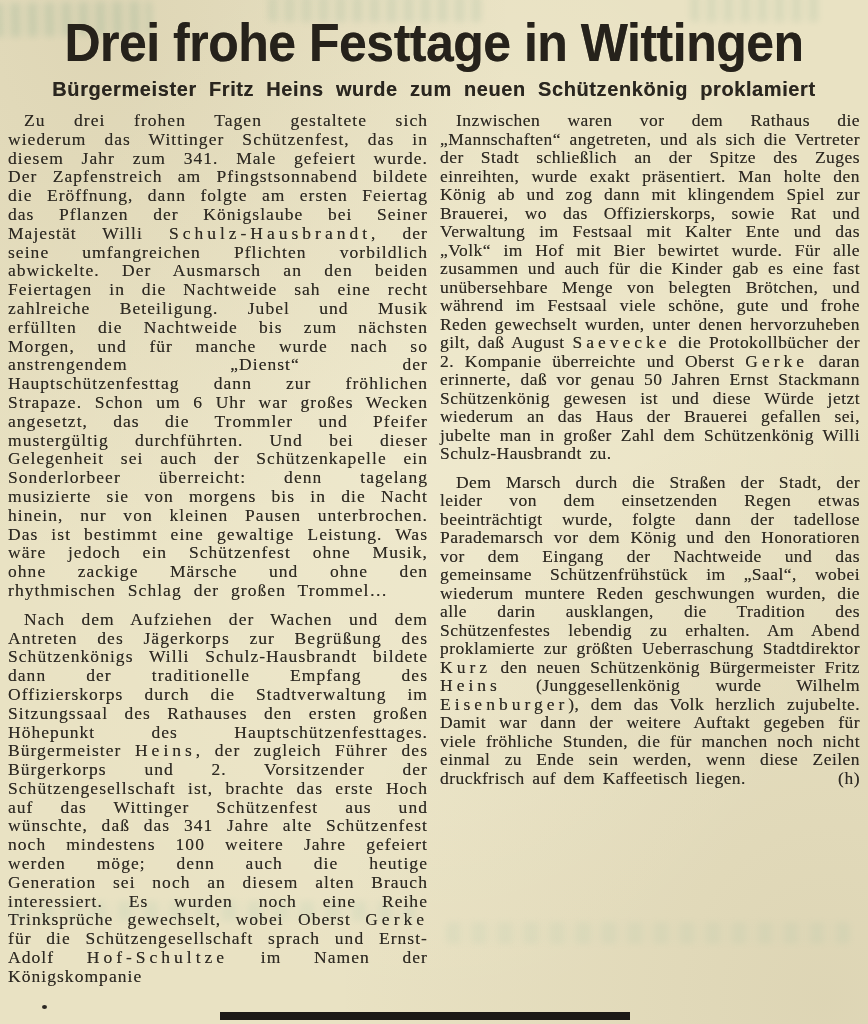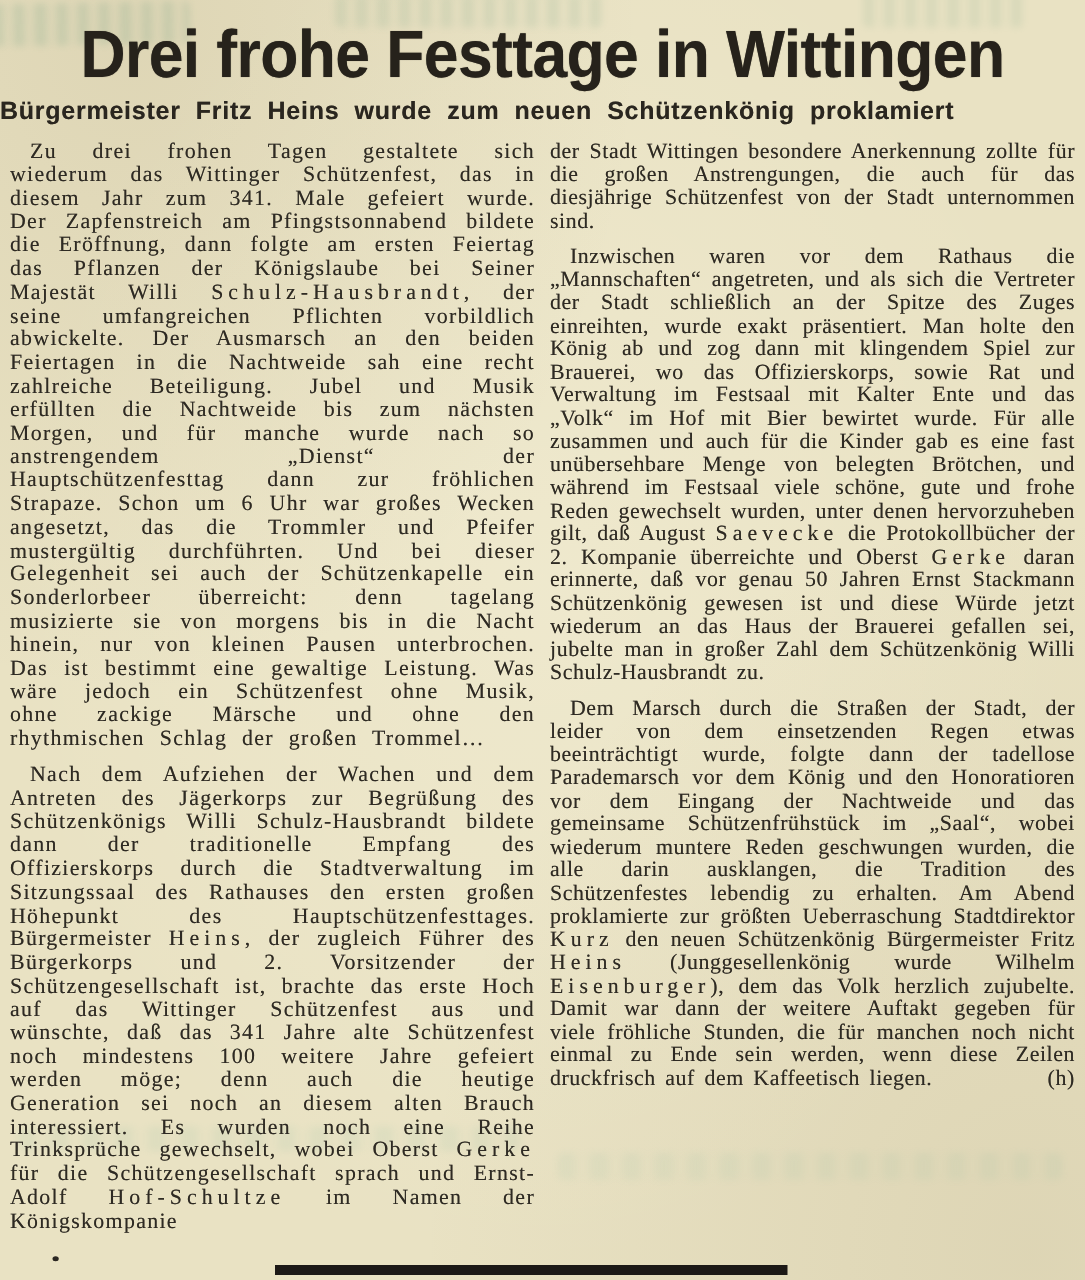--- a/index.html
+++ b/index.html
@@ -45,20 +45,21 @@
     line-height: 58px;
     letter-spacing: -0.5px;
     color: #26221b;
     transform: scaleY(1.07);
     transform-origin: top center;
     white-space: nowrap;
     text-shadow: 0 0 0.6px rgba(38,34,27,0.7);
   }
   h2.subhead {
     margin: 8px 0 10px;
+    text-align: center;
     font-family: "Liberation Sans", "DejaVu Sans", sans-serif;
     font-weight: 700;
     font-size: 20px;
     letter-spacing: 0.6px;
     word-spacing: 6px;
     color: #2a261f;
     text-shadow: 0 0 0.5px rgba(38,34,27,0.6);
   }
   .cols {
     position: relative; z-index: 2;
@@ -110,21 +111,20 @@
     <h1 class="headline">Drei frohe Festtage in Wittingen</h1>
     <h2 class="subhead">Bürgermeister Fritz Heins wurde zum neuen Schützenkönig proklamiert</h2>
   </header>
 
   <main class="cols">
     <section class="col col-left" lang="de">
         <p class="para indent"><span>Zu drei frohen Tagen gestaltete sich wiederum das Wittinger Schützenfest, das in diesem Jahr zum 341. Male gefeiert wurde. Der Zapfenstreich am Pfingstsonnabend bildete die Eröffnung, dann folgte am ersten Feiertag das Pflanzen der Königslaube bei Seiner Majestät Willi </span><span class="sperr">Schulz-Hausbrandt</span><span>, der seine umfangreichen Pflichten vorbildlich abwickelte. Der Ausmarsch an den beiden Feiertagen in die Nachtweide sah eine recht zahlreiche Beteiligung. Jubel und Musik erfüllten die Nachtweide bis zum nächsten Morgen, und für manche wurde nach so anstrengendem „Dienst“ der Hauptschützenfesttag dann zur fröhlichen Strapaze. Schon um 6 Uhr war großes Wecken angesetzt, das die Trommler und Pfeifer mustergültig durchführten. Und bei dieser Gelegenheit sei auch der Schützenkapelle ein Sonderlorbeer überreicht: denn tagelang musizierte sie von morgens bis in die Nacht hinein, nur von kleinen Pausen unterbrochen. Das ist bestimmt eine gewaltige Leistung. Was wäre jedoch ein Schützenfest ohne Musik, ohne zackige Märsche und ohne den rhythmischen Schlag der großen Trommel…</span></p>
         <p class="para indent"><span>Nach dem Aufziehen der Wachen und dem Antreten des Jägerkorps zur Begrüßung des Schützenkönigs Willi Schulz-Hausbrandt bildete dann der traditionelle Empfang des Offizierskorps durch die Stadtverwaltung im Sitzungssaal des Rathauses den ersten großen Höhepunkt des Hauptschützenfesttages. Bürgermeister </span><span class="sperr">Heins</span><span>, der zugleich Führer des Bürgerkorps und 2. Vorsitzender der Schützengesellschaft ist, brachte das erste Hoch auf das Wittinger Schützenfest aus und wünschte, daß das 341 Jahre alte Schützenfest noch mindestens 100 weitere Jahre gefeiert werden möge; denn auch die heutige Generation sei noch an diesem alten Brauch interessiert. Es wurden noch eine Reihe Trinksprüche gewechselt, wobei Oberst </span><span class="sperr">Gerke</span><span> für die Schützengesellschaft sprach und Ernst-Adolf </span><span class="sperr">Hof-Schultze</span><span> im Namen der Königskompanie</span></p>
       </section>
     <section class="col col-right" lang="de">
-        <p class="para"><span>der Stadt Wittingen besondere Anerkennung zollte für die großen Anstrengungen, die auch für das diesjährige Schützenfest von der Stadt unternommen sind.</span></p>
         <p class="para indent"><span>Inzwischen waren vor dem Rathaus die „Mannschaften“ angetreten, und als sich die Vertreter der Stadt schließlich an der Spitze des Zuges einreihten, wurde exakt präsentiert. Man holte den König ab und zog dann mit klingendem Spiel zur Brauerei, wo das Offizierskorps, sowie Rat und Verwaltung im Festsaal mit Kalter Ente und das „Volk“ im Hof mit Bier bewirtet wurde. Für alle zusammen und auch für die Kinder gab es eine fast unübersehbare Menge von belegten Brötchen, und während im Festsaal viele schöne, gute und frohe Reden gewechselt wurden, unter denen hervorzuheben gilt, daß August </span><span class="sperr">Saevecke</span><span> die Protokollbücher der 2. Kompanie überreichte und Oberst </span><span class="sperr">Gerke</span><span> daran erinnerte, daß vor genau 50 Jahren Ernst Stackmann Schützenkönig gewesen ist und diese Würde jetzt wiederum an das Haus der Brauerei gefallen sei, jubelte man in großer Zahl dem Schützenkönig Willi Schulz-Hausbrandt zu.</span></p>
         <p class="para indent"><span>Dem Marsch durch die Straßen der Stadt, der leider von dem einsetzenden Regen etwas beeinträchtigt wurde, folgte dann der tadellose Parademarsch vor dem König und den Honoratioren vor dem Eingang der Nachtweide und das gemeinsame Schützenfrühstück im „Saal“, wobei wiederum muntere Reden geschwungen wurden, die alle darin ausklangen, die Tradition des Schützenfestes lebendig zu erhalten. Am Abend proklamierte zur größten Ueberraschung Stadtdirektor </span><span class="sperr">Kurz</span><span> den neuen Schützenkönig Bürgermeister Fritz </span><span class="sperr">Heins</span><span> (Junggesellenkönig wurde Wilhelm </span><span class="sperr">Eisenburger</span><span>), dem das Volk herzlich zujubelte. Damit war dann der weitere Auftakt gegeben für viele fröhliche Stunden, die für manchen noch nicht einmal zu Ende sein werden, wenn diese Zeilen druckfrisch auf dem Kaffeetisch liegen.</span><span class="sig">(h)</span></p>
       </section>
   </main>
 
   <div class="bottom-rule"></div>
   <div class="ink-dot"></div>
 
 </div>
 

